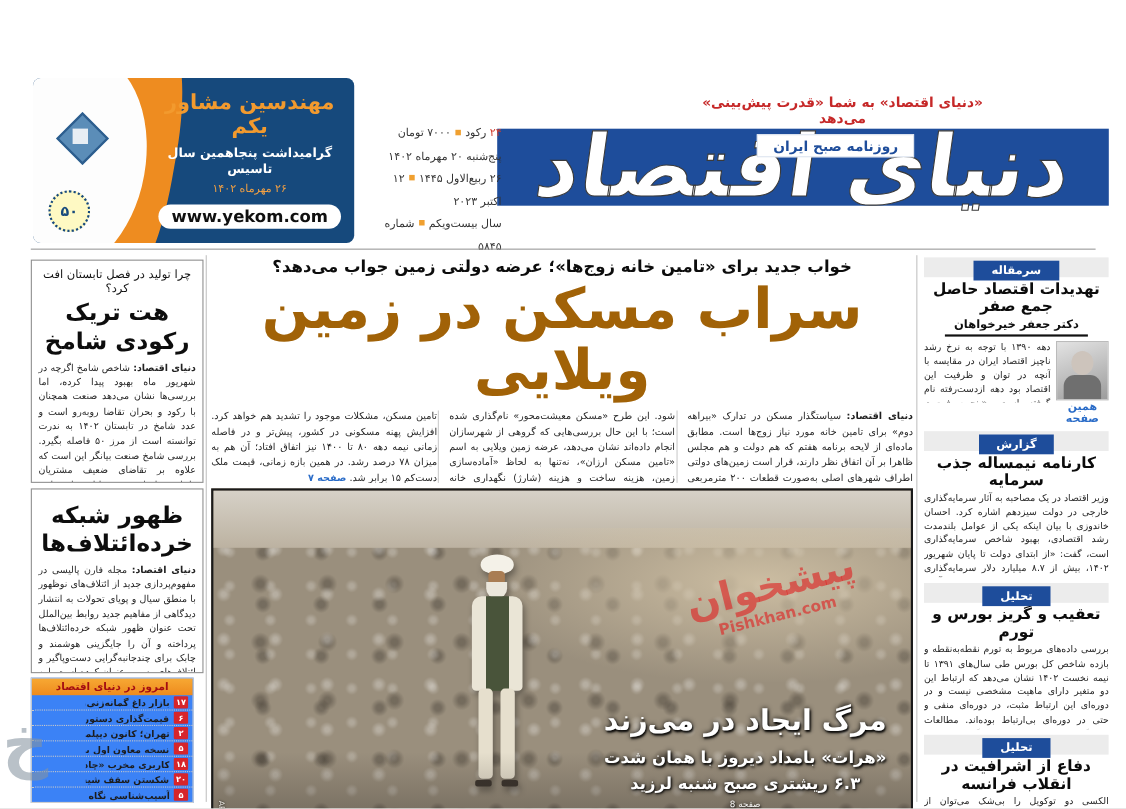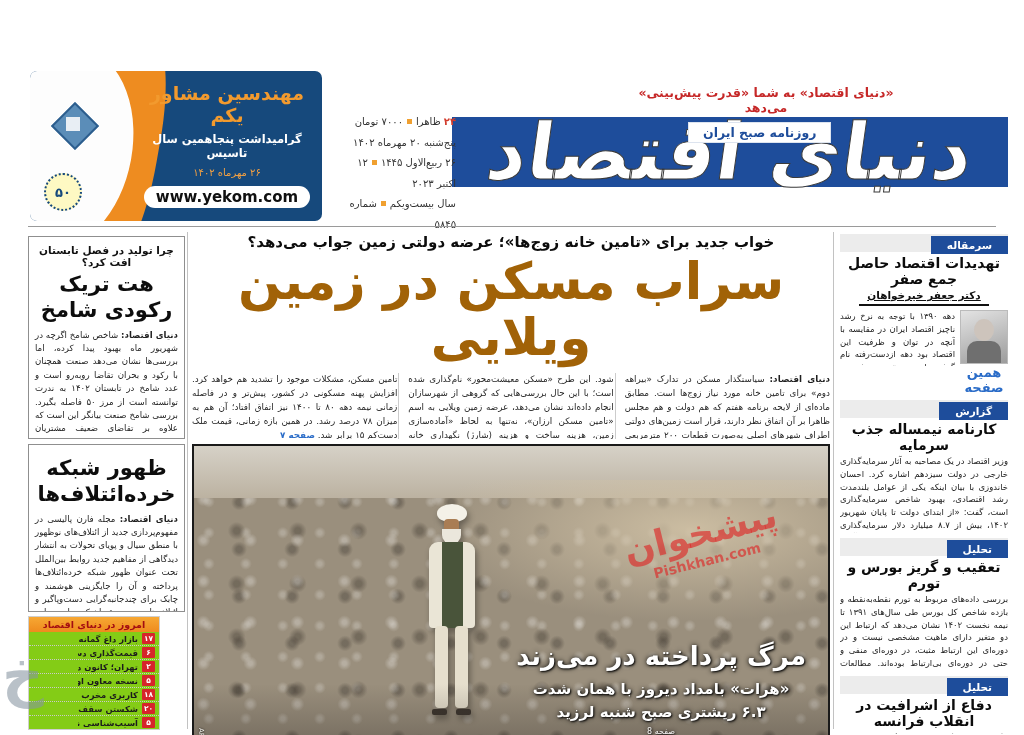--- a/index.html
+++ b/index.html
@@ -15,34 +15,34 @@
   .ad-text{position:absolute;right:10px;top:12px;width:170px;text-align:center;}
   .ad-title{color:#f29a2e;font-weight:bold;font-size:19px;line-height:1.15;}
   .ad-sub{color:#fff;font-size:11.5px;font-weight:bold;margin-top:5px;}
   .ad-date{color:#f2a043;font-size:10px;margin-top:7px;}
   .ad-url{display:inline-block;background:#fff;border-radius:13px;padding:2px 12px;margin-top:8px;color:#101010;font-weight:bold;font-size:15px;direction:ltr;}
   .slogan{position:absolute;left:620px;top:85px;width:292px;text-align:center;color:#c62828;font-size:12.5px;font-weight:bold;}
   .band{position:absolute;left:452px;top:117px;width:556px;height:70px;background:#1e4d9b;}
   .masthead-title{position:absolute;left:452px;top:88px;width:556px;height:128px;line-height:128px;text-align:center;font-size:78px;font-weight:bold;color:#fff;transform:skewX(-8deg);-webkit-text-stroke:1px #3a3a3a;z-index:2;}
   .edition-label{position:absolute;left:688px;top:122px;background:#fff;color:#1e4d9b;font-weight:bold;font-size:12.5px;padding:2px 14px;z-index:3;border:1px solid #dde4ef;}
   .issue-info{position:absolute;left:336px;top:112px;width:120px;font-size:10px;line-height:2.05;color:#333;text-align:right;}
-  .issue-info .red{color:#d23b2c;font-weight:bold;}
+  .issue-info .red{color:#d23b2c;font-weight:normal;}
   .bullet{display:inline-block;width:5px;height:5px;background:#f0a030;margin:0 4px 1px 4px;}
   .header-rule{position:absolute;left:28px;right:28px;top:226px;border-top:1px solid #9a9a9a;}
   .vdiv{position:absolute;top:232px;bottom:6px;width:1px;background:#c2c2c2;}
   
   .lbox{position:absolute;left:28px;width:157px;border:1px solid #8f8f8f;box-sizing:border-box;padding:7px 6px;overflow:hidden;background:#fff;}
   .lbox1{top:236px;height:203px;}
   .lbox2{top:444px;height:168px;}
-  .l-kicker{font-size:10.5px;font-weight:bold;text-align:center;color:#111;}
+  .l-kicker{font-size:10.5px;font-weight:normal;text-align:center;color:#111;}
   .l-head{font-size:21px;font-weight:bold;text-align:center;color:#0d0d0d;line-height:1.25;margin:3px 0 5px;}
   .l-body{font-size:8.6px;line-height:1.56;text-align:justify;color:#222;}
   .lead-label{font-weight:bold;}
   .pref-blue{color:#2a6cc8;font-weight:bold;}
-  .today-box{position:absolute;left:28px;top:616px;width:132px;height:114px;border:1px solid #cfcfcf;box-sizing:border-box;background:#84cc16;}
+  .today-box{position:absolute;left:28px;top:616px;width:148px;height:114px;border:1px solid #cfcfcf;box-sizing:border-box;background:#3b82f6;}
   .today-header{background:linear-gradient(#f7a833,#ee8b1e);color:#a40d12;font-size:9.5px;font-weight:bold;text-align:center;padding:2px 0;}
   .today-row{display:flex;align-items:center;gap:4px;padding:1px 4px;border-bottom:1px dotted #c9c9c9;}
   .today-row:last-child{border-bottom:none;}
   .today-badge{flex:0 0 13px;height:11px;background:#d6252b;color:#fff;font-size:7.5px;font-weight:bold;text-align:center;line-height:11px;border-radius:1px;}
   .today-title{font-size:8.4px;font-weight:bold;color:#1c1c1c;white-space:nowrap;overflow:hidden;margin-left:45px;}
   .yjc-mark{position:absolute;left:2px;top:646px;z-index:30;color:rgba(135,148,160,.58);font-weight:bold;font-style:italic;font-size:42px;pointer-events:none;display:flex;align-items:center;gap:2px;}
   .yjc-swirl{font-size:58px;font-style:normal;line-height:1;}
   
   .main-col{position:absolute;left:192px;top:233px;width:638px;}
   .kicker{font-size:15px;font-weight:bold;text-align:center;color:#0c0c0c;}
@@ -75,30 +75,30 @@
   .photo-caption{position:absolute;right:22px;bottom:28px;text-align:center;color:#fff;z-index:5;text-shadow:0 0 5px rgba(0,0,0,.9),1px 1px 2px rgba(0,0,0,.9);}
   .cap-title{font-size:26px;font-weight:bold;margin-bottom:7px;}
   .cap-sub{font-size:15px;font-weight:bold;line-height:1.55;}
   .cap-page{font-size:8px;display:block;margin-top:3px;opacity:.92;}
   .pishkhan{position:absolute;right:48px;top:66px;z-index:6;color:rgba(222,34,34,.62);transform:rotate(-14deg);text-align:center;pointer-events:none;}
   .pishkhan .fa{font-size:36px;font-weight:bold;}
   .pishkhan .en{font-size:14px;font-weight:bold;direction:ltr;}
   .photo-credit{position:absolute;left:3px;bottom:6px;writing-mode:vertical-rl;font-size:7px;color:#f0ede6;z-index:5;text-shadow:0 0 2px #000;}
   
   .rsb{position:absolute;left:840px;top:231px;width:168px;height:503px;display:flex;flex-direction:column;overflow:hidden;}
-  .tag-strip{position:relative;background:#ececec;height:18px;margin:3px 0;text-align:right;}
+  .tag-strip{position:relative;background:#ececec;height:18px;margin:3px 0;text-align:center;}
   .tag{position:relative;top:0;display:inline-block;background:#1e4d9b;color:#fff;font-size:10.5px;font-weight:bold;padding:1px 16px;height:16px;line-height:16px;}
   .sec-title{font-size:14px;font-weight:bold;text-align:center;color:#0c0c0c;margin:2px 0;}
-  .sec-author{font-size:10.5px;font-weight:bold;text-align:right;color:#101010;width:fit-content;margin:0 auto 4px;padding:0 8px 3px;border-bottom:2px solid #111;text-decoration:underline;}
+  .sec-author{font-size:10.5px;font-weight:bold;text-align:right;color:#101010;width:fit-content;margin:0 auto 4px;padding:0 8px 3px;border-bottom:2px solid #111;}
   .sec-bodyrow{display:flex;gap:5px;margin-bottom:2px;}
   .author-photo{flex:0 0 46px;}
   .author-photo .img{width:46px;height:52px;background:linear-gradient(160deg,#e3e3e3,#9c9c9c);border:1px solid #bbb;position:relative;overflow:hidden;}
   .author-photo .img .head{position:absolute;left:13px;top:8px;width:20px;height:22px;border-radius:50%;background:#cdc4bc;}
   .author-photo .img .sh{position:absolute;left:6px;top:30px;width:34px;height:22px;border-radius:10px 10px 0 0;background:#6f6f6f;}
-  .photo-ref{font-size:13px;color:#2a6cc8;font-weight:bold;text-align:center;margin-top:1px;}
+  .photo-ref{font-size:10px;color:#2a6cc8;font-weight:bold;text-align:center;margin-top:1px;}
   .sec-body{font-size:8.5px;line-height:1.5;text-align:justify;color:#232323;overflow:hidden;}
   .sec1-body{max-height:56px;}
   .secN-body{max-height:78px;margin-bottom:2px;}
 </style>
 </head>
 <body>
 
 <div id="page">
 
   <div class="ad-box">
@@ -117,21 +117,21 @@
   </div>
 
   <div class="slogan">«دنیای اقتصاد» به شما «قدرت پیش‌بینی» می‌دهد</div>
   <div class="band"></div>
   <div class="masthead-title">دنیای اقتصاد</div>
   <div class="edition-label">روزنامه صبح ایران</div>
 
   <div class="issue-info">
     <div>
       <span class="red">۲۴</span>
-      <span>ظاهرا</span><span class="bullet"></span><span>۷۰۰۰ تومان</span>
+      <span>رکود</span><span class="bullet"></span><span>۷۰۰۰ تومان</span>
     </div>
     <div>پنج‌شنبه ۲۰ مهرماه ۱۴۰۲</div>
     <div>
       <span>۲۶ ربیع‌الاول ۱۴۴۵</span><span class="bullet"></span><span>۱۲ اکتبر ۲۰۲۳</span>
     </div>
     <div>
       <span>سال بیست‌ویکم</span><span class="bullet"></span><span>شماره ۵۸۴۵</span>
     </div>
   </div>
 
@@ -225,21 +225,21 @@
             <div class="shoe"></div>
             <div class="shoe"></div>
           </div>
       </div>
       <div class="photo-fg"></div>
       <div class="pishkhan">
         <div class="fa">پیشخوان</div>
         <div class="en">Pishkhan.com</div>
       </div>
       <div class="photo-caption">
-        <div class="cap-title">مرگ پرداخته در می‌زند</div>
+        <div class="cap-title">مرگ ایجاد در می‌زند</div>
         <div class="cap-sub">«هرات» بامداد دیروز با همان شدت</div>
         <div class="cap-sub">۶.۳ ریشتری صبح شنبه لرزید</div>
         <span class="cap-page">صفحه 8</span>
       </div>
       <div class="photo-credit">عکس: AP</div>
     </div>
   </div>
 
   <div class="rsb">
 

